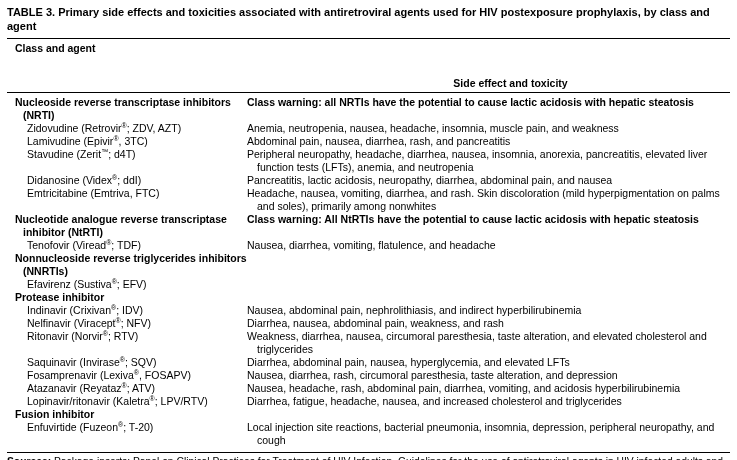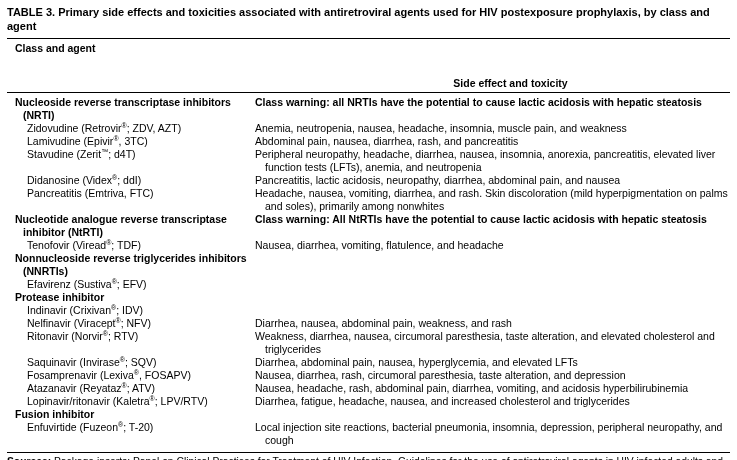--- a/index.html
+++ b/index.html
@@ -33,21 +33,21 @@
     gap: 44px;
   }
   .header-left { padding-left: 8px; }
   .header-right { text-align: center; margin-top: 35px; }
 
   .tbody { padding-top: 3px; font-size: 10.5px; line-height: 13px; }
 
   .row {
     display: grid;
     grid-template-columns: 240px 1fr;
-    column-gap: 8px;
+    column-gap: 0;
   }
   .group-start { }
 
   .class-name {
     font-weight: 700;
     padding-left: 16px;
     text-indent: -8px;
   }
   .class-warning {
     font-weight: 700;
@@ -103,21 +103,21 @@
     </div>
     <div class="row">
       <div class="agent-name supify">Stavudine (Zerit<sup>™</sup>; d4T)</div>
       <div class="effects">Peripheral neuropathy, headache, diarrhea, nausea, insomnia, anorexia, pancreatitis, elevated liver function tests (LFTs), anemia, and neutropenia</div>
     </div>
     <div class="row">
       <div class="agent-name supify">Didanosine (Videx<sup>®</sup>; ddI)</div>
       <div class="effects">Pancreatitis, lactic acidosis, neuropathy, diarrhea, abdominal pain, and nausea</div>
     </div>
     <div class="row">
-      <div class="agent-name supify">Pancreatitis (Emtriva, FTC)</div>
+      <div class="agent-name supify">Emtricitabine (Emtriva, FTC)</div>
       <div class="effects">Headache, nausea, vomiting, diarrhea, and rash. Skin discoloration (mild hyperpigmentation on palms and soles), primarily among nonwhites</div>
     </div>
 
     <div class="row group-start">
       <div class="class-name">Nucleotide analogue reverse transcriptase inhibitor (NtRTI)</div>
       <div class="class-warning">Class warning: All NtRTIs have the potential to cause lactic acidosis with hepatic steatosis</div>
     </div>
     <div class="row">
       <div class="agent-name supify">Tenofovir (Viread<sup>®</sup>; TDF)</div>
       <div class="effects">Nausea, diarrhea, vomiting, flatulence, and headache</div>
@@ -130,20 +130,21 @@
     <div class="row">
       <div class="agent-name supify">Efavirenz (Sustiva<sup>®</sup>; EFV)</div>
     </div>
 
     <div class="row group-start">
       <div class="class-name">Protease inhibitor</div>
       <div class="class-warning"></div>
     </div>
     <div class="row">
       <div class="agent-name supify">Indinavir (Crixivan<sup>®</sup>; IDV)</div>
+      <div class="effects">Nausea, abdominal pain, nephrolithiasis, and indirect hyperbilirubinemia</div>
     </div>
     <div class="row">
       <div class="agent-name supify">Nelfinavir (Viracept<sup>®</sup>; NFV)</div>
       <div class="effects">Diarrhea, nausea, abdominal pain, weakness, and rash</div>
     </div>
     <div class="row">
       <div class="agent-name supify">Ritonavir (Norvir<sup>®</sup>; RTV)</div>
       <div class="effects">Weakness, diarrhea, nausea, circumoral paresthesia, taste alteration, and elevated cholesterol and triglycerides</div>
     </div>
     <div class="row">

